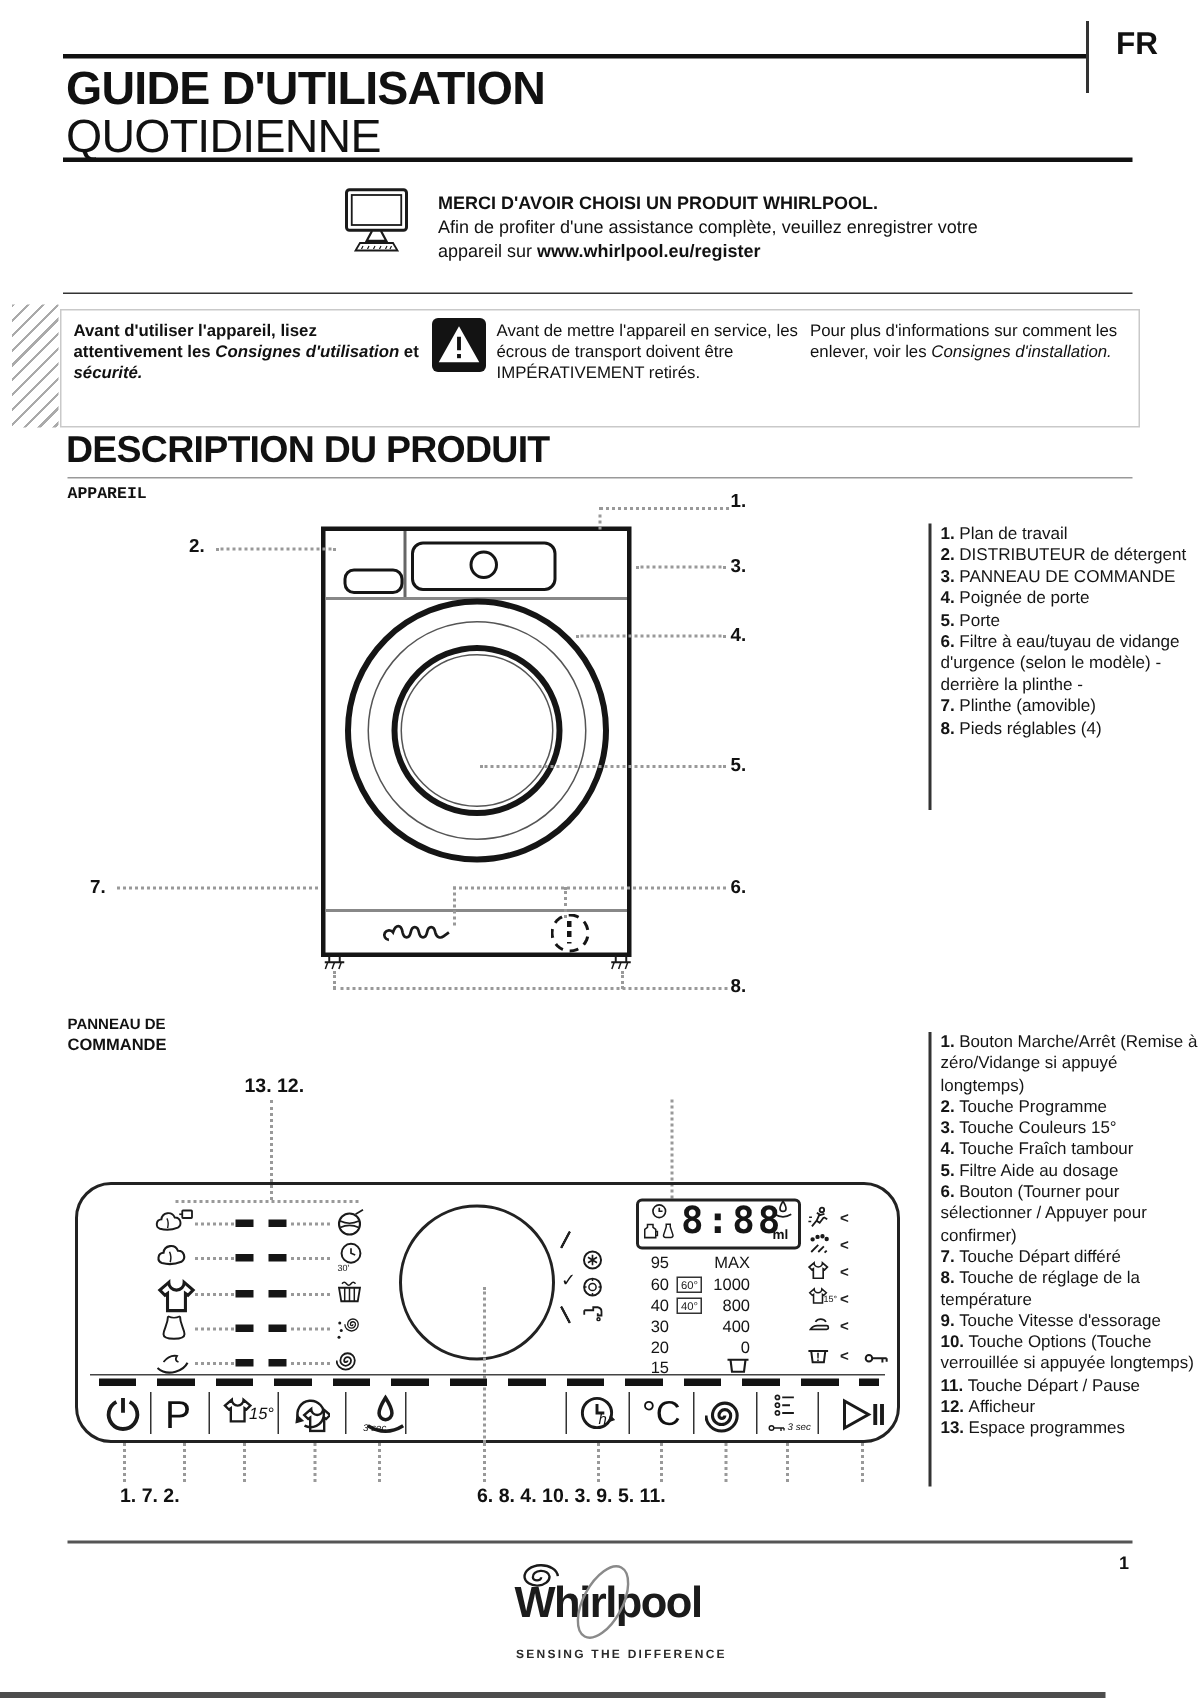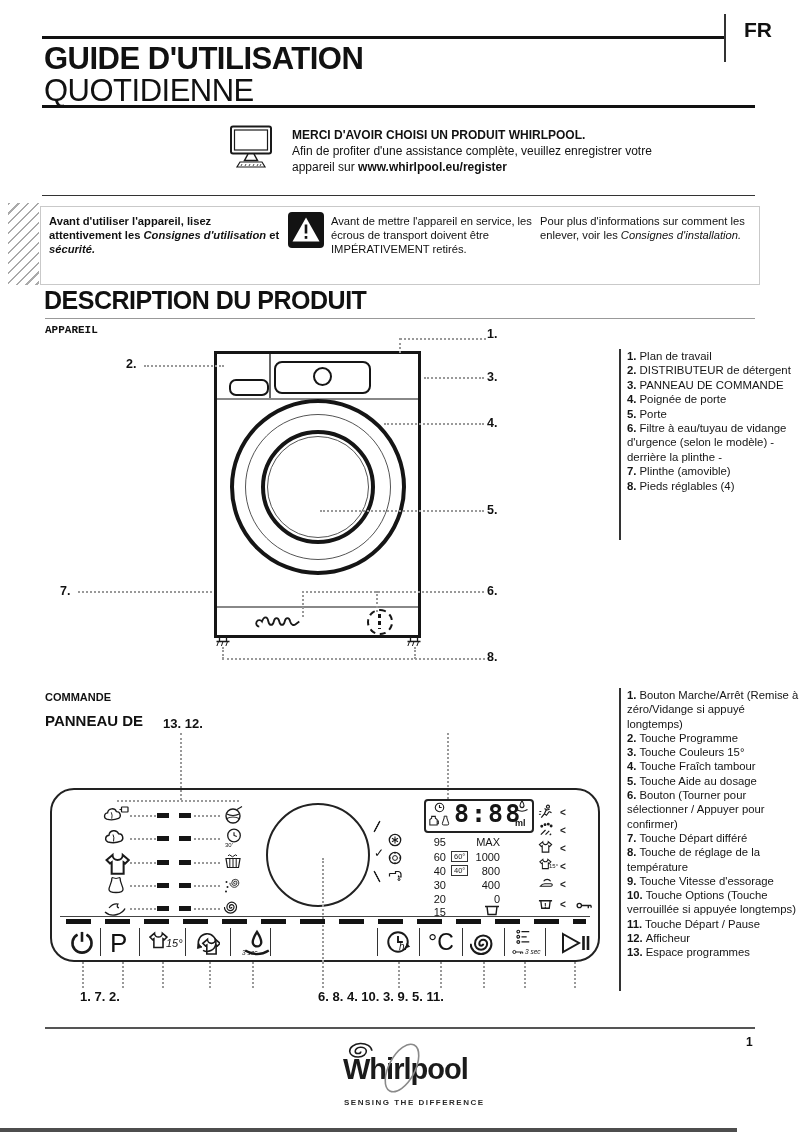--- a/index.html
+++ b/index.html
@@ -248,21 +248,21 @@
     <div class="li"><b>1.</b><span>Plan de travail</span></div>
     <div class="li"><b>2.</b><span>DISTRIBUTEUR de détergent</span></div>
     <div class="li"><b>3.</b><span>PANNEAU DE COMMANDE</span></div>
     <div class="li"><b>4.</b><span>Poignée de porte</span></div>
     <div class="li"><b>5.</b><span>Porte</span></div>
     <div class="li"><b>6.</b><span>Filtre à eau/tuyau de vidange d'urgence (selon le modèle) - derrière la plinthe -</span></div>
     <div class="li"><b>7.</b><span>Plinthe (amovible)</span></div>
     <div class="li"><b>8.</b><span>Pieds réglables (4)</span></div>
   </div>
 
-  <div class="abs b" style="left:45px;top:712px;font-size:15px;">PANNEAU DE</div>
+  <div class="abs b" style="left:45px;top:678px;font-size:10px;">PANNEAU DE</div>
   <div class="abs b" style="left:45px;top:691px;font-size:11px;">COMMANDE</div>
   <div class="abs b" style="left:163px;top:716px;font-size:13px;">13. 12.</div>
   <div class="dot-v" style="left:180px;top:733px;height:67px;"></div>
   <div class="dot-v" style="left:447px;top:733px;height:66px;"></div>
 
   <div class="abs" style="left:50px;top:788px;width:550px;height:174px;border:2.5px solid #222;border-radius:24px;box-sizing:border-box;">
     <div class="dot-h" style="left:65px;top:10px;width:122px;"></div>
 
     <svg class="abs" style="left:51px;top:15px" width="26" height="20">
         <use href="#sym-cotton" transform="translate(0,2) scale(0.85)"></use>
@@ -463,21 +463,21 @@
   <div class="dot-v" style="left:574px;top:962px;height:26px;"></div>
   <div class="abs b" style="left:80px;top:989px;font-size:13px;">1. 7. 2.</div>
   <div class="abs b" style="left:318px;top:989px;font-size:13px;">6. 8. 4. 10. 3. 9. 5. 11.</div>
 
   <div class="abs" style="left:619px;top:688px;width:2px;height:303px;background:#333;"></div>
   <div class="leg" style="left:627px;top:688px;width:174px;font-size:11.3px;line-height:14.3px;">
     <div class="li"><b>1.</b><span>Bouton Marche/Arrêt (Remise à zéro/Vidange si appuyé longtemps)</span></div>
     <div class="li"><b>2.</b><span>Touche Programme</span></div>
     <div class="li"><b>3.</b><span>Touche Couleurs 15°</span></div>
     <div class="li"><b>4.</b><span>Touche Fraîch tambour</span></div>
-    <div class="li"><b>5.</b><span>Touche Aide au dosage</span></div>
+    <div class="li"><b>5.</b><span>Filtre Aide au dosage</span></div>
     <div class="li"><b>6.</b><span>Bouton (Tourner pour sélectionner / Appuyer pour confirmer)</span></div>
     <div class="li"><b>7.</b><span>Touche Départ différé</span></div>
     <div class="li"><b>8.</b><span>Touche de réglage de la température</span></div>
     <div class="li"><b>9.</b><span>Touche Vitesse d'essorage</span></div>
     <div class="li"><b>10.</b><span>Touche Options (Touche verrouillée si appuyée longtemps)</span></div>
     <div class="li"><b>11.</b><span>Touche Départ / Pause</span></div>
     <div class="li"><b>12.</b><span>Afficheur</span></div>
     <div class="li"><b>13.</b><span>Espace programmes</span></div>
   </div>
 

